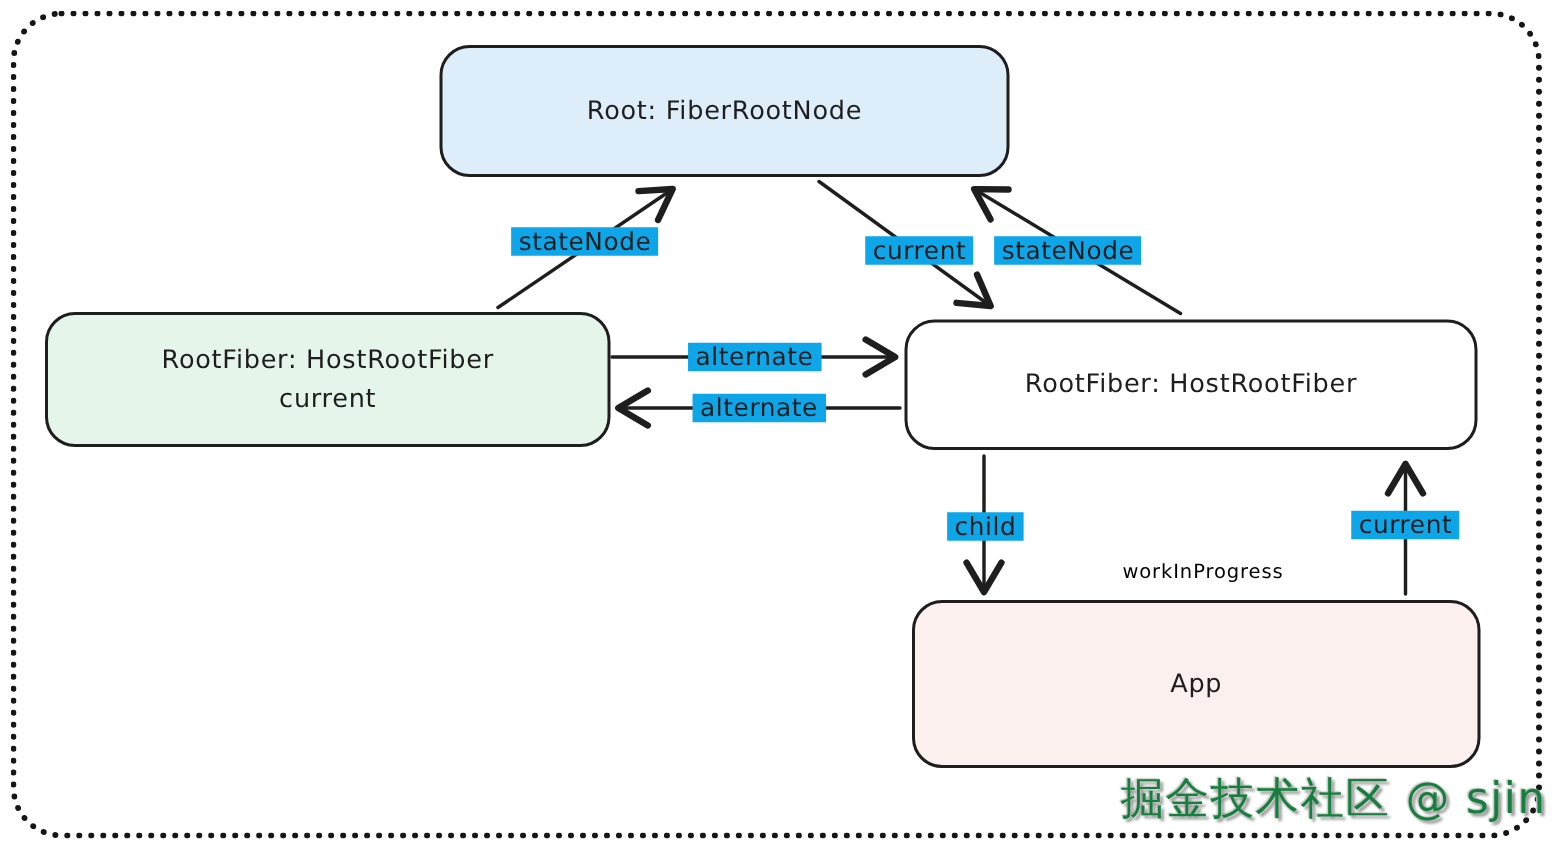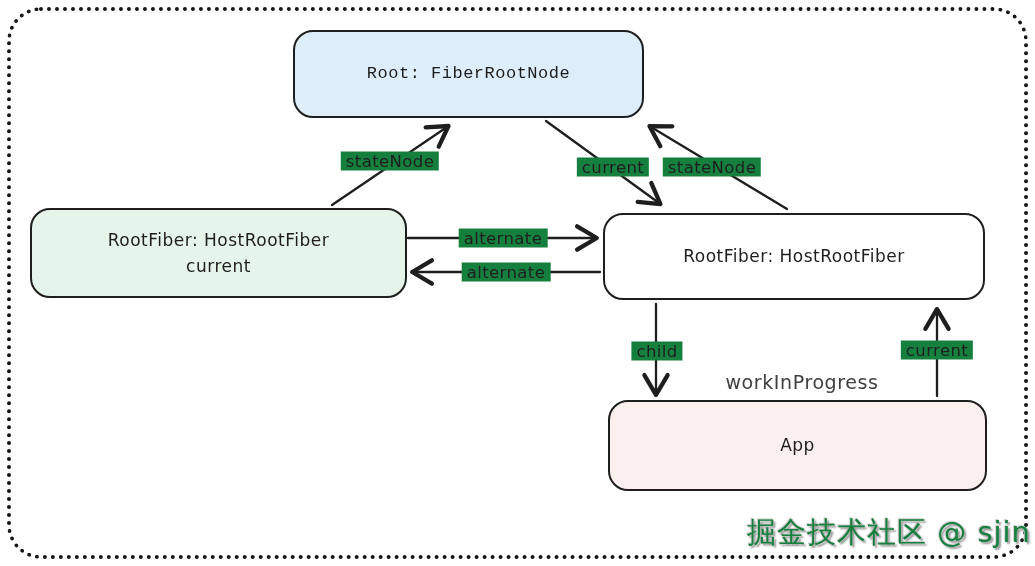--- a/index.html
+++ b/index.html
@@ -16,36 +16,36 @@
 
   .node {
     position: absolute;
     border: 2.4px solid #1e1e1e;
     border-radius: 20px;
     display: flex; flex-direction: column;
     align-items: center; justify-content: center;
     color: #1e1e1e; font-size: 17px; letter-spacing: 0.5px;
     text-align: center; line-height: 1.55;
   }
-  .node-root      { left: 293px; top: 30px;  width: 351px; height: 88px; font-family: Liberation Mono, monospace; }
+  .node-root      { left: 293px; top: 30px;  width: 380px; height: 88px; }
   .node-current   { left: 30px;  top: 208px; width: 377px; height: 90px; }
   .node-alternate { left: 603px; top: 213px; width: 382px; height: 87px; }
-  .node-app       { left: 608px; top: 400px; width: 379px; height: 91px; }
+  .node-app       { left: 608px; top: 400px; width: 379px; height: 112px; }
 
   .edge-label {
     position: absolute; transform: translate(-50%, -50%);
-    background: #15803d; padding: 0 5px;
+    background: #0ea5e9; padding: 0 5px;
     color: #1e1e1e; font-size: 16.5px; letter-spacing: 0.4px;
     white-space: nowrap;
   }
 
   .wip-label {
     position: absolute; left: 802px; top: 382px;
     transform: translate(-50%, -50%);
-    color: #404040; font-size: 19px; letter-spacing: 0.6px;
+    color: #000000; font-size: 13px; letter-spacing: 0.6px;
     white-space: nowrap;
   }
 
   .watermark {
     position: absolute; right: 4px; bottom: 13px;
     font-size: 29px; color: #15803d; letter-spacing: 1px;
     text-shadow: 0 0 1px #b4b4b4, 2px 2px 2px #8f8f8f, -1px -1px 1px #c9c9c9;
     white-space: nowrap;
   }
 </style>

